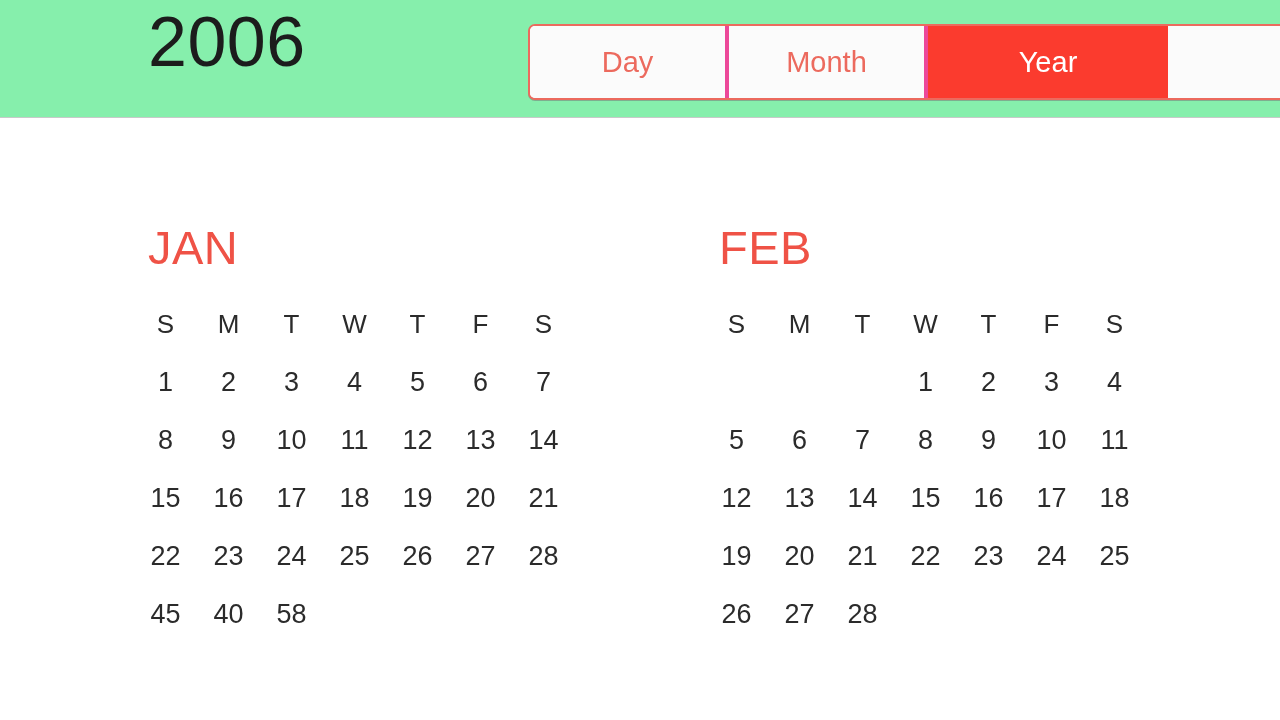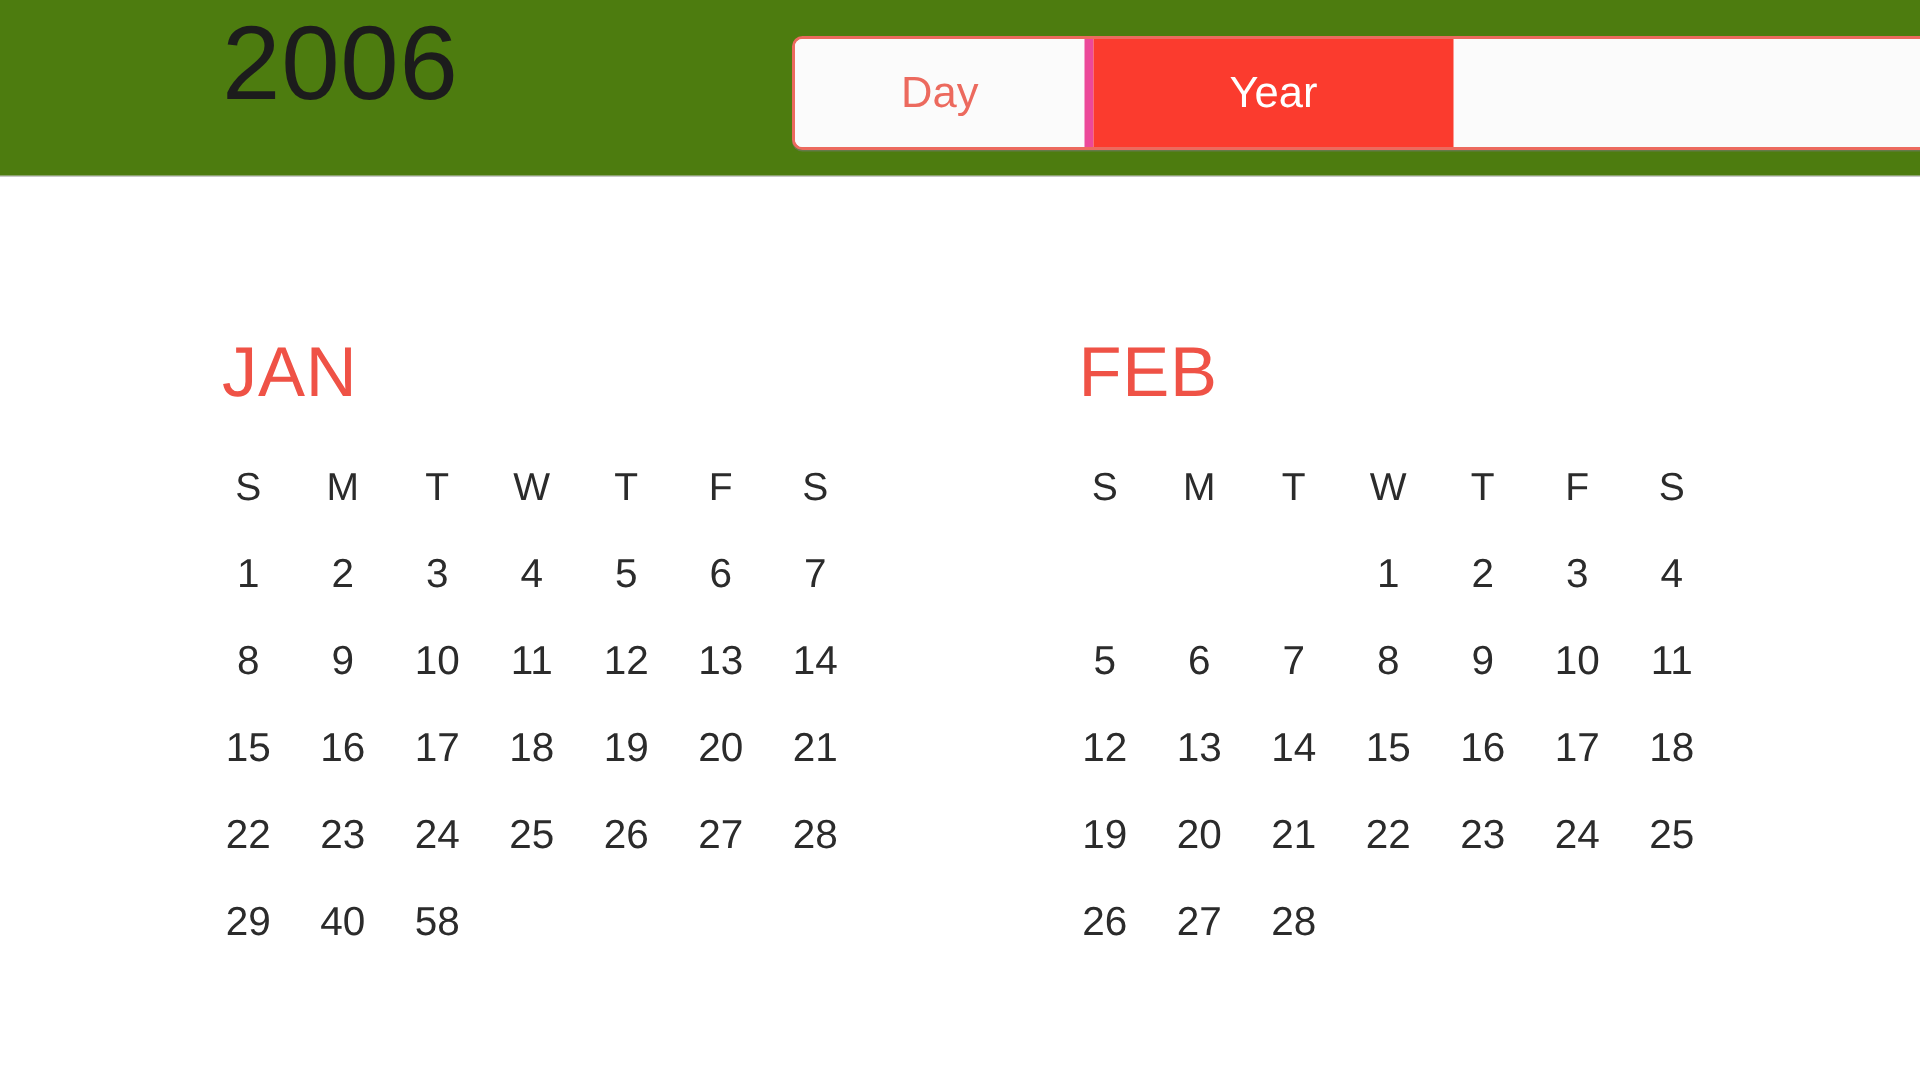--- a/index.html
+++ b/index.html
@@ -15,21 +15,21 @@
     -webkit-font-smoothing: antialiased;
   }
 
   
   .header {
     position: absolute;
     left: 0;
     top: 0;
     width: 1280px;
     height: 118px;
-    background: #4d7c0f;
+    background: #86efac;
     border-bottom: 1px solid #c9c9c9;
     box-sizing: border-box;
   }
 
   .year-title {
     position: absolute;
     left: 148px;
     top: 7px;
     font-size: 70px;
     font-weight: 200;
@@ -56,21 +56,21 @@
   }
   .segment {
     width: 199px;
     flex: 0 0 199px;
     display: flex;
     align-items: center;
     justify-content: center;
     font-size: 29px;
     font-weight: 400;
     color: #ec6a5e;
-    border-right: 6px solid #ec4899;
+    border-right: 4px solid #ec4899;
     background: #fbfbfb;
     box-sizing: border-box;
     cursor: pointer;
     user-select: none;
   }
   .segment.selected {
     background: #fb3b2e;
     color: #ffffff;
     border-right: none;
     flex: 0 0 240px;
@@ -136,20 +136,21 @@
   .cell.empty { color: transparent; }
 </style>
 </head>
 <body>
 
 <div class="header">
   <div class="year-title">2006</div>
 
   <div class="segmented" id="segmented-control">
       <div class="segment">Day</div>
+      <div class="segment">Month</div>
       <div class="segment selected">Year</div>
     </div>
 </div>
 
 <div class="months" id="months-container">
     <div class="month col-0">
       <div class="month-name">JAN</div>
       <div class="weekdays">
         <div class="row">
           <div class="cell weekday">S</div>
@@ -192,21 +193,21 @@
         <div class="row">
           <div class="cell">22</div>
           <div class="cell">23</div>
           <div class="cell">24</div>
           <div class="cell">25</div>
           <div class="cell">26</div>
           <div class="cell">27</div>
           <div class="cell">28</div>
         </div>
         <div class="row">
-          <div class="cell">29</div>
+          <div class="cell">45</div>
           <div class="cell">40</div>
           <div class="cell">58</div>
           <div class="cell empty"></div>
           <div class="cell empty"></div>
           <div class="cell empty"></div>
           <div class="cell empty"></div>
         </div>
       </div>
     </div>
     <div class="month col-1">

